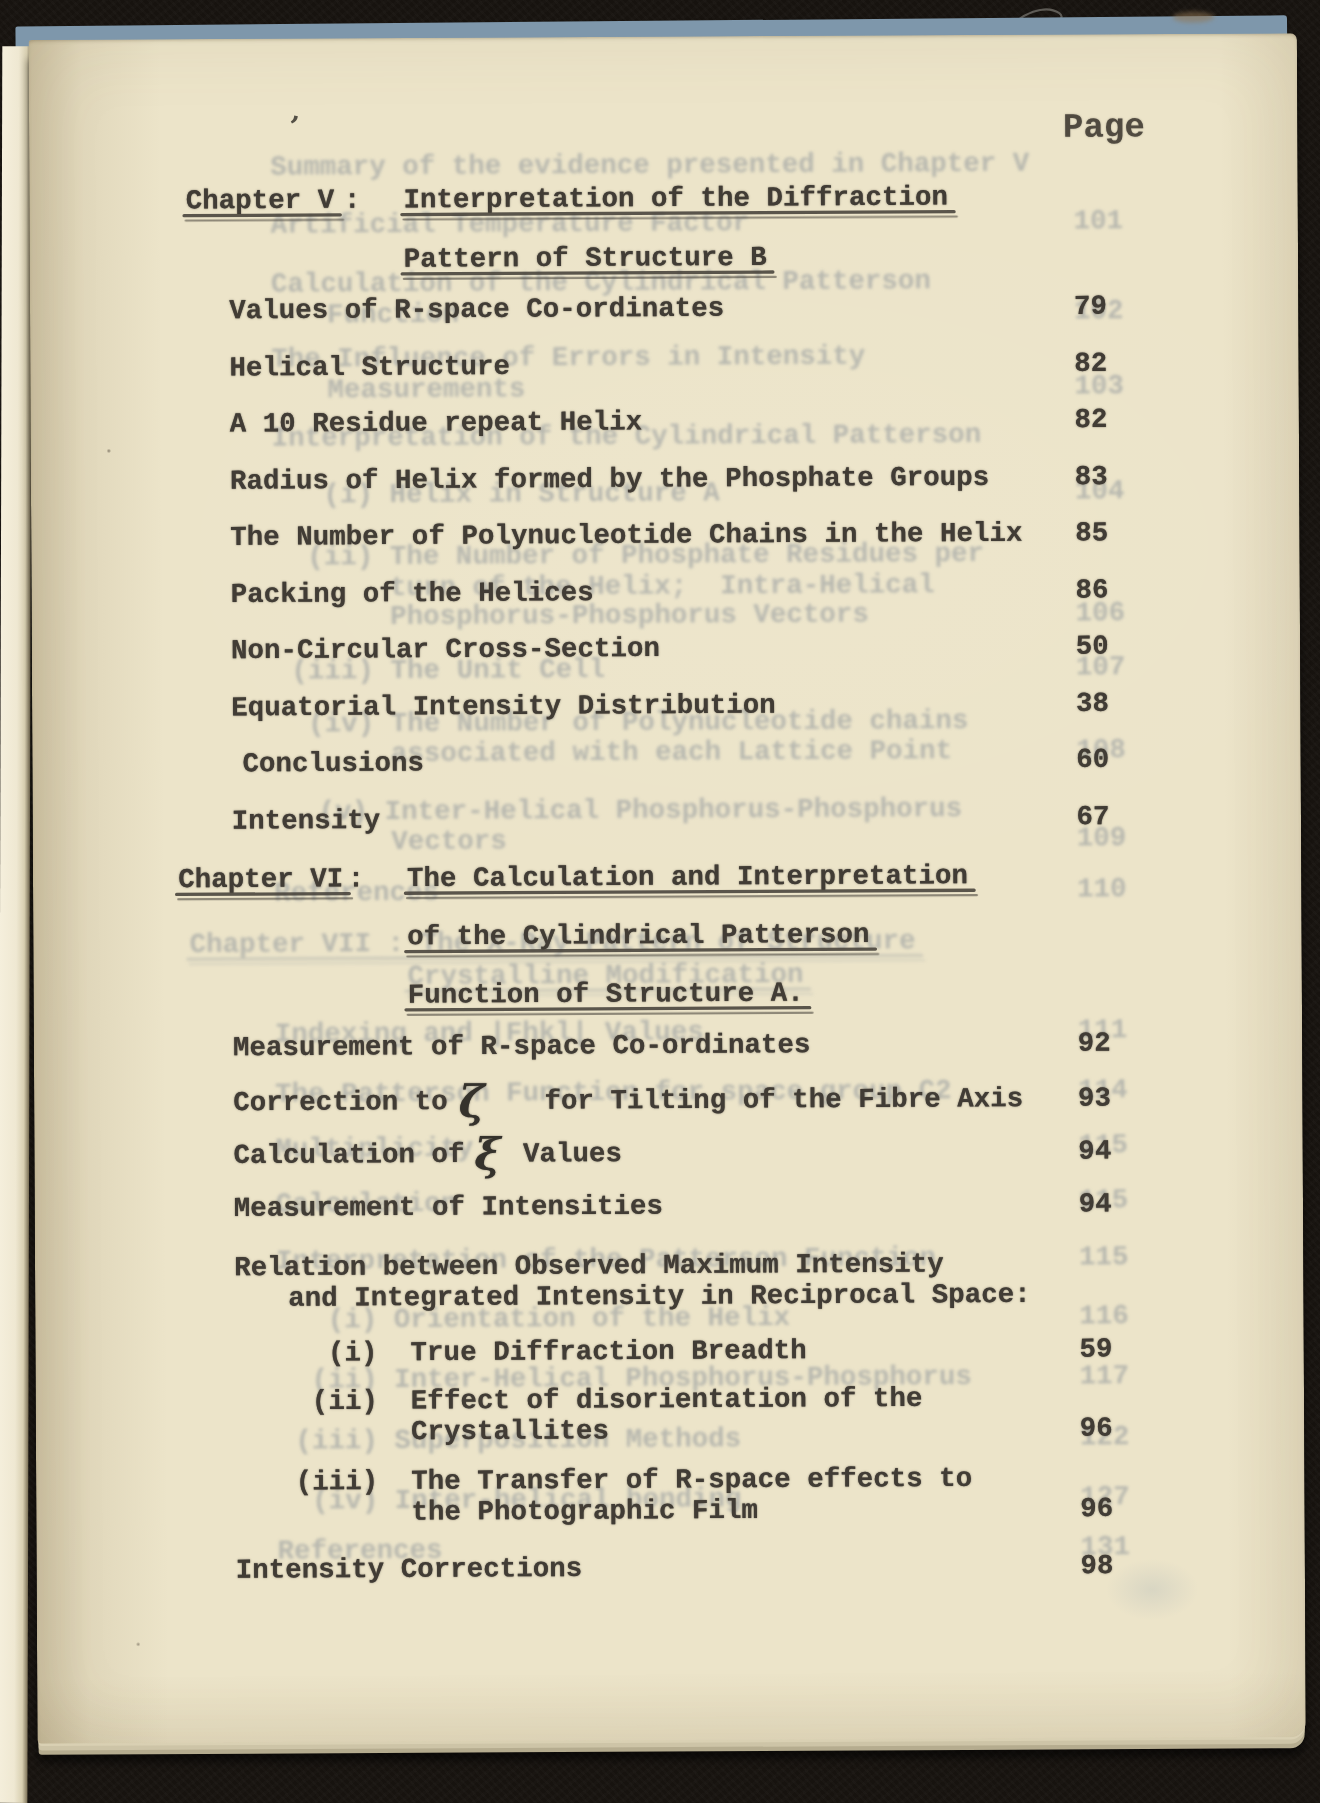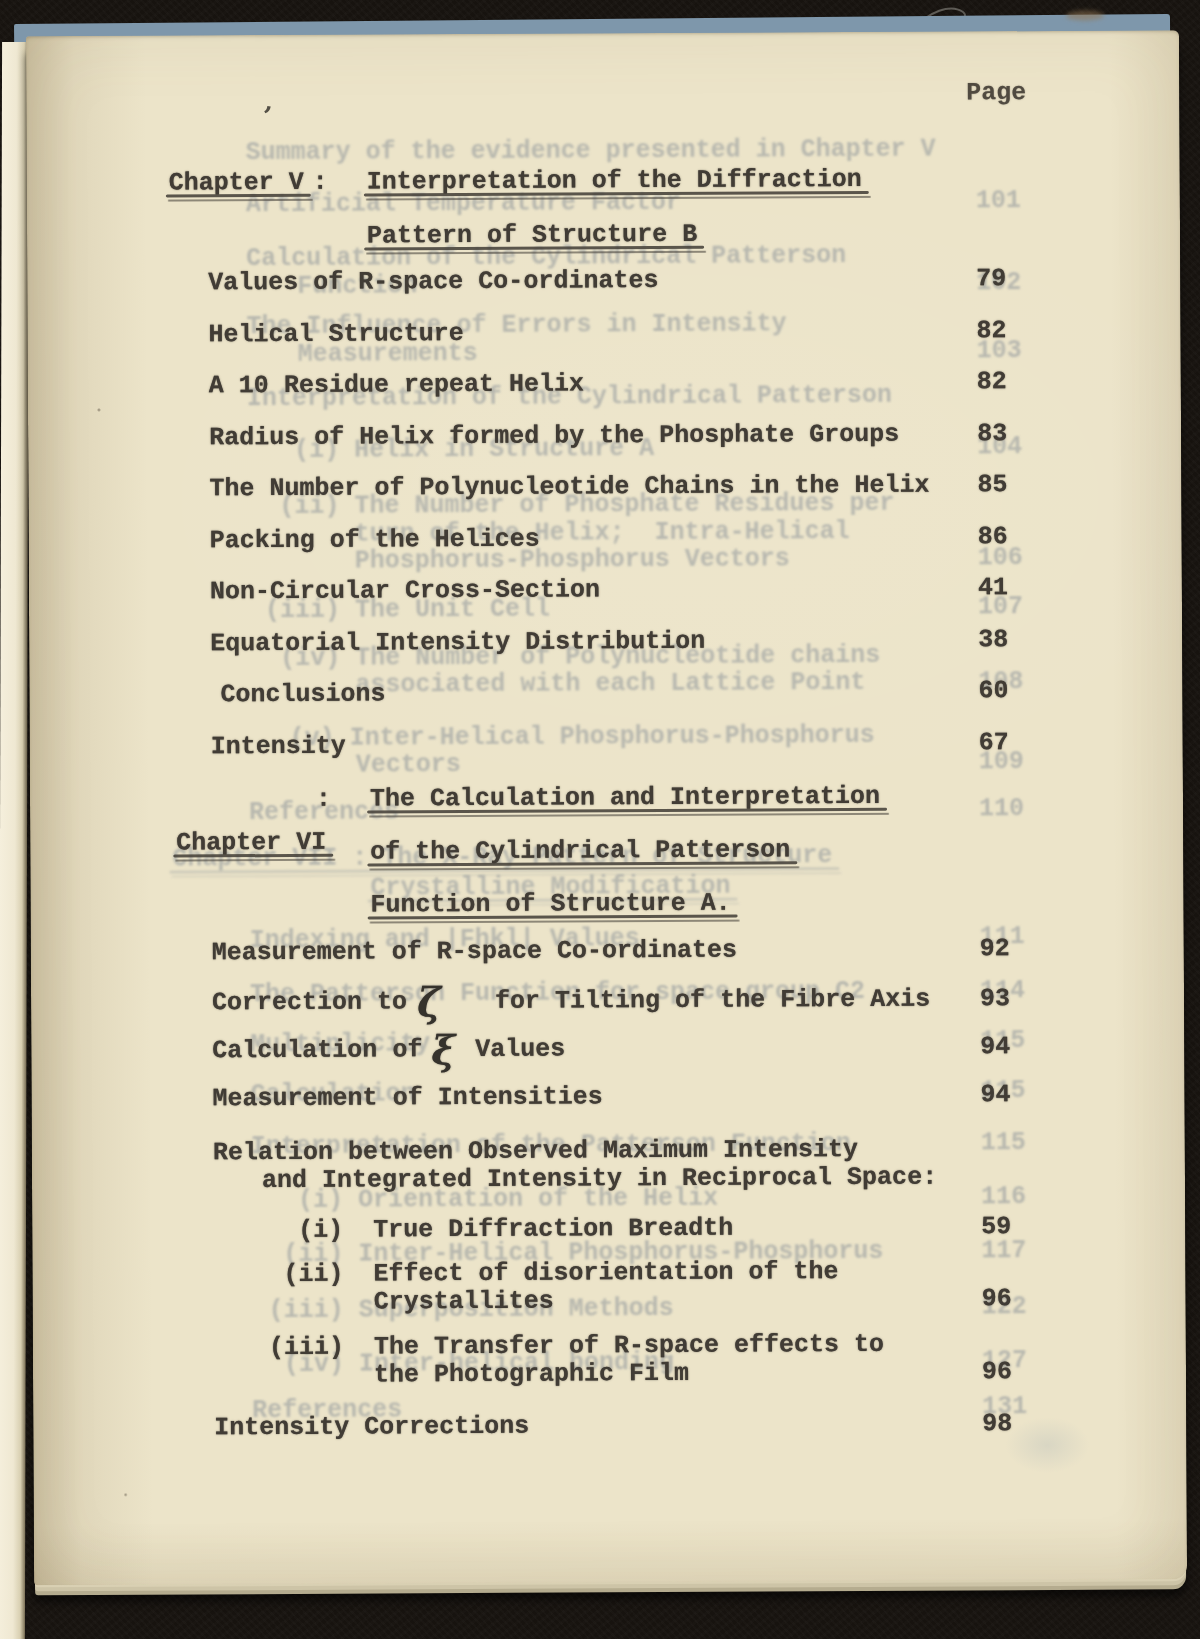--- a/index.html
+++ b/index.html
@@ -57,21 +57,21 @@
   .u::after{content:"";position:absolute;left:-1px;right:-9px;bottom:-3.4px;height:2.2px;
     background:currentColor;opacity:0.55;border-radius:2px;filter:blur(0.4px);}
   
   .hand{font-family:"DejaVu Serif","Liberation Serif",serif;font-style:italic;
     font-size:40px;line-height:20px;top:2px;color:#35322c;
     text-shadow:0 0 1px rgba(50,46,40,0.8);}
   
   .ghost .t{color:rgba(104,118,136,0.40);text-shadow:none;filter:blur(1.3px);}
   .ghost .u::before{opacity:0.55;}
   .ghost .u::after{opacity:0.35;}
-  .page-col-header{position:absolute;left:966px;top:84px;font-size:25px;line-height:27px;
+  .page-col-header{position:absolute;left:966px;top:108px;font-size:31px;line-height:27px;
     color:rgba(70,64,55,0.88);text-shadow:0 0 1.5px rgba(70,64,55,0.5);}
   .ink-tick{position:absolute;left:262px;top:102px;font-family:"DejaVu Serif",serif;
     font-size:26px;color:rgba(58,54,47,0.85);transform:rotate(8deg);}
   .thread{position:absolute;left:905px;top:2px;}
 </style>
 </head>
 <body>
 
 <div id="stage">
   <svg class="thread" width="80" height="36" viewBox="0 0 80 36">
@@ -217,36 +217,36 @@
           <div class="line" style="top: 476px;">
             <span class="t" style="left: 207px;">The Number of Polynucleotide Chains in the Helix</span>
             <span class="t num">85</span>
           </div>
           <div class="line" style="top: 528px;">
             <span class="t" style="left: 207px;">Packing of the Helices</span>
             <span class="t num">86</span>
           </div>
           <div class="line" style="top: 579px;">
             <span class="t" style="left: 207px;">Non-Circular Cross-Section</span>
-            <span class="t num">41</span>
+            <span class="t num">50</span>
           </div>
           <div class="line" style="top: 631px;">
             <span class="t" style="left: 207px;">Equatorial Intensity Distribution</span>
             <span class="t num">38</span>
           </div>
           <div class="line" style="top: 682px;">
             <span class="t" style="left: 217px;">Conclusions</span>
             <span class="t num">60</span>
           </div>
           <div class="line" style="top: 734px;">
             <span class="t" style="left: 207px;">Intensity</span>
             <span class="t num">67</span>
           </div>
           <div class="line" style="top: 787px;">
-            <span class="t u" style="left: 172px; margin-top: 43px;">Chapter VI</span>
+            <span class="t u" style="left: 158px;">Chapter VI</span>
             <span class="t" style="left: 312px;">:</span>
             <span class="t u" style="left: 366px;">The Calculation and Interpretation</span>
           </div>
           <div class="line" style="top: 840px;">
             <span class="t u" style="left: 366px;">of the Cylindrical Patterson</span>
           </div>
           <div class="line" style="top: 893px;">
             <span class="t u" style="left: 366px;">Function of Structure A.</span>
           </div>
           <div class="line" style="top: 940px;">

